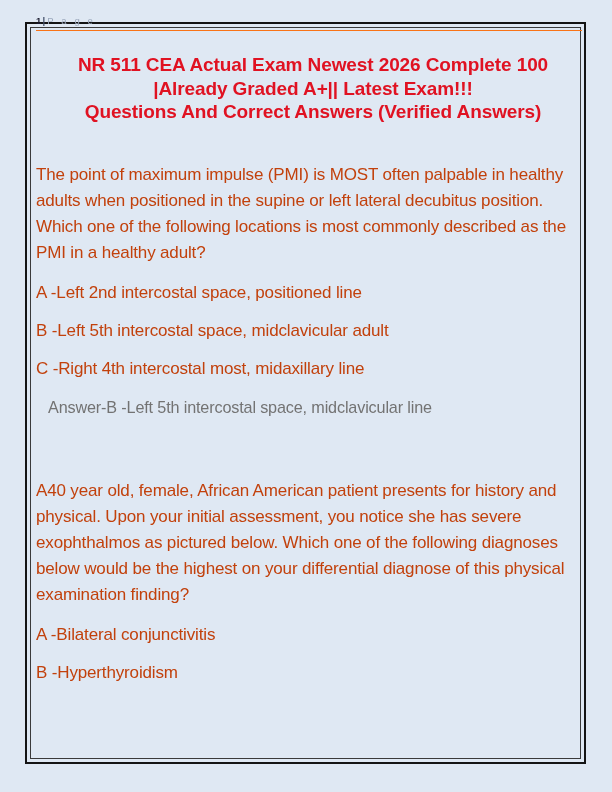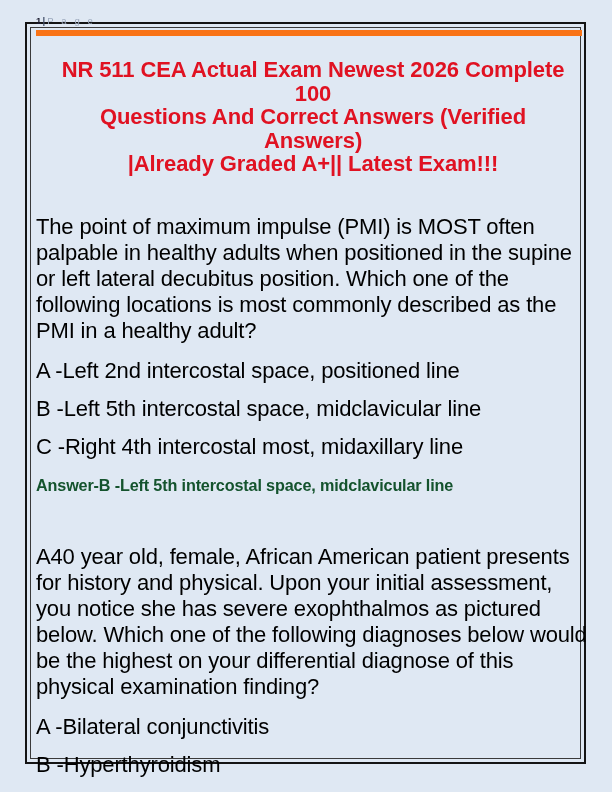--- a/index.html
+++ b/index.html
@@ -48,21 +48,21 @@
     top: 10px;
     right: 22px;
     bottom: 8px;
     box-sizing: border-box;
   }
 
   
   .doc-header {
     padding-top: 3px;
     padding-bottom: 3px;
-    border-bottom: 6px solid #f97316;
+    border-bottom: 1px solid #f97316;
     margin-right: 8px;
     white-space: nowrap;
     line-height: 12px;
   }
   .hdr-num {
     font-size: 9.5px;
     font-weight: bold;
     color: #1a1a2e;
     letter-spacing: 0.3px;
   }
@@ -77,53 +77,52 @@
     color: #9aa7bb;
     letter-spacing: 2.6px;
   }
 
   
   .doc-title {
     margin: 22px 18px 0 18px;
     text-align: center;
     color: #e01222;
     font-weight: bold;
-    font-size: 22px;
+    font-size: 19px;
     line-height: 23.5px;
     letter-spacing: -0.1px;
   }
   .doc-title .tline { display: block; }
 
   
   .body-block {
     margin-top: 38px;
   }
   .para {
-    color: #000000;
-    font-size: 22px;
+    color: #c2410c;
+    font-size: 17px;
     line-height: 26px;
     margin: 0;
     letter-spacing: -0.15px;
   }
   .question {
     margin-bottom: 14px;
   }
   .option {
     margin-bottom: 12px;
   }
   .option.tight {
     margin-bottom: 10px;
   }
   .answer {
-    color: #14532d;
+    color: #737373;
     font-size: 16.2px;
     line-height: 26px;
-    margin: 0;
+    margin: 12px;
     letter-spacing: -0.15px;
-    font-weight: bold;
   }
   .block-gap {
     height: 46px;
   }
 </style>
 </head>
 <body>
 
 <div id="page">
   <div id="page-frame">
@@ -131,28 +130,28 @@
   </div>
 
   <div id="content">
 
     <div class="doc-header">
       <span class="hdr-num">1</span><span class="hdr-sep">|</span><span class="hdr-page">P a g e</span>
     </div>
 
     <div class="doc-title">
       <span class="tline">NR 511 CEA Actual Exam Newest 2026 Complete 100</span>
+      <span class="tline">|Already Graded A+|| Latest Exam!!!</span>
       <span class="tline">Questions And Correct Answers (Verified Answers)</span>
-      <span class="tline">|Already Graded A+|| Latest Exam!!!</span>
     </div>
 
     <div class="body-block">
       <p class="para question">The point of maximum impulse (PMI) is MOST often palpable in healthy adults when positioned in the supine or left lateral decubitus position. Which one of the following locations is most commonly described as the PMI in a healthy adult?</p>
       <p class="para option">A -Left 2nd intercostal space, positioned line</p>
-      <p class="para option">B -Left 5th intercostal space, midclavicular line</p>
+      <p class="para option">B -Left 5th intercostal space, midclavicular adult</p>
       <p class="para option">C -Right 4th intercostal most, midaxillary line</p>
       <p class="answer">Answer-B -Left 5th intercostal space, midclavicular line</p>
     </div>
 
     <div class="block-gap"></div>
 
     <div>
       <p class="para question">A40 year old, female, African American patient presents for history and physical. Upon your initial assessment, you notice she has severe exophthalmos as pictured below. Which one of the following diagnoses below would be the highest on your differential diagnose of this physical examination finding?</p>
       <p class="para option">A -Bilateral conjunctivitis</p>
       <p class="para option">B -Hyperthyroidism</p>

